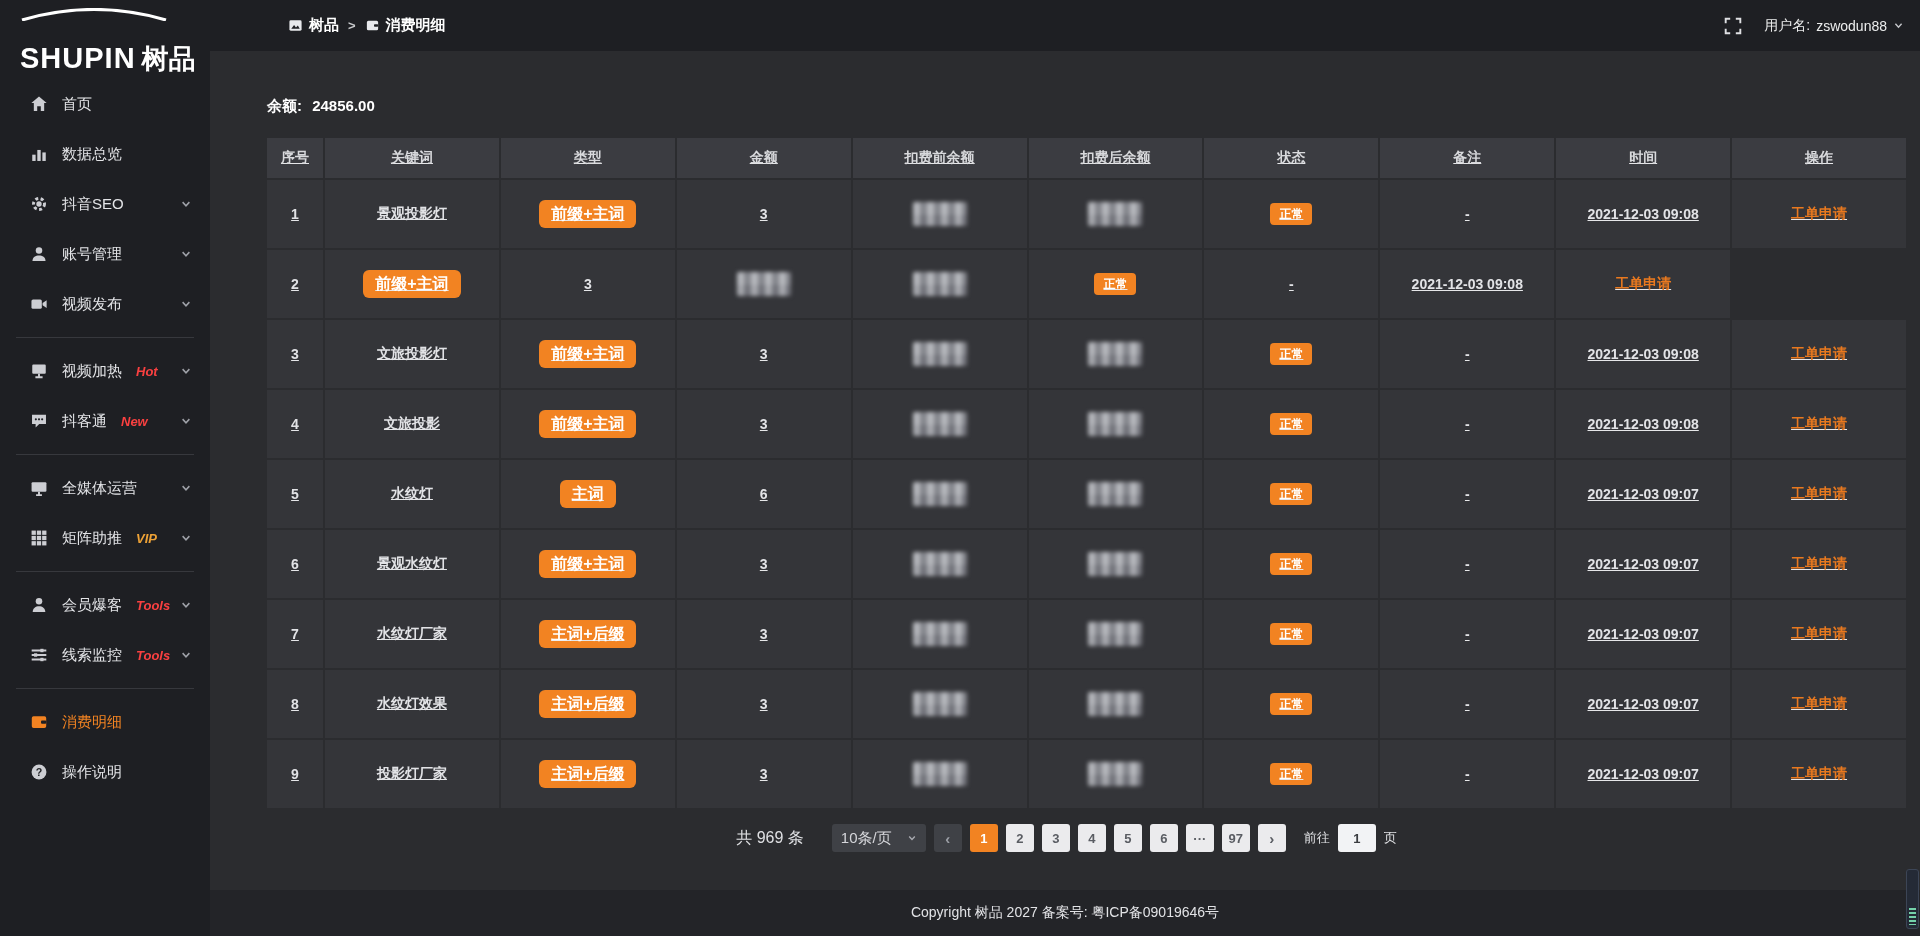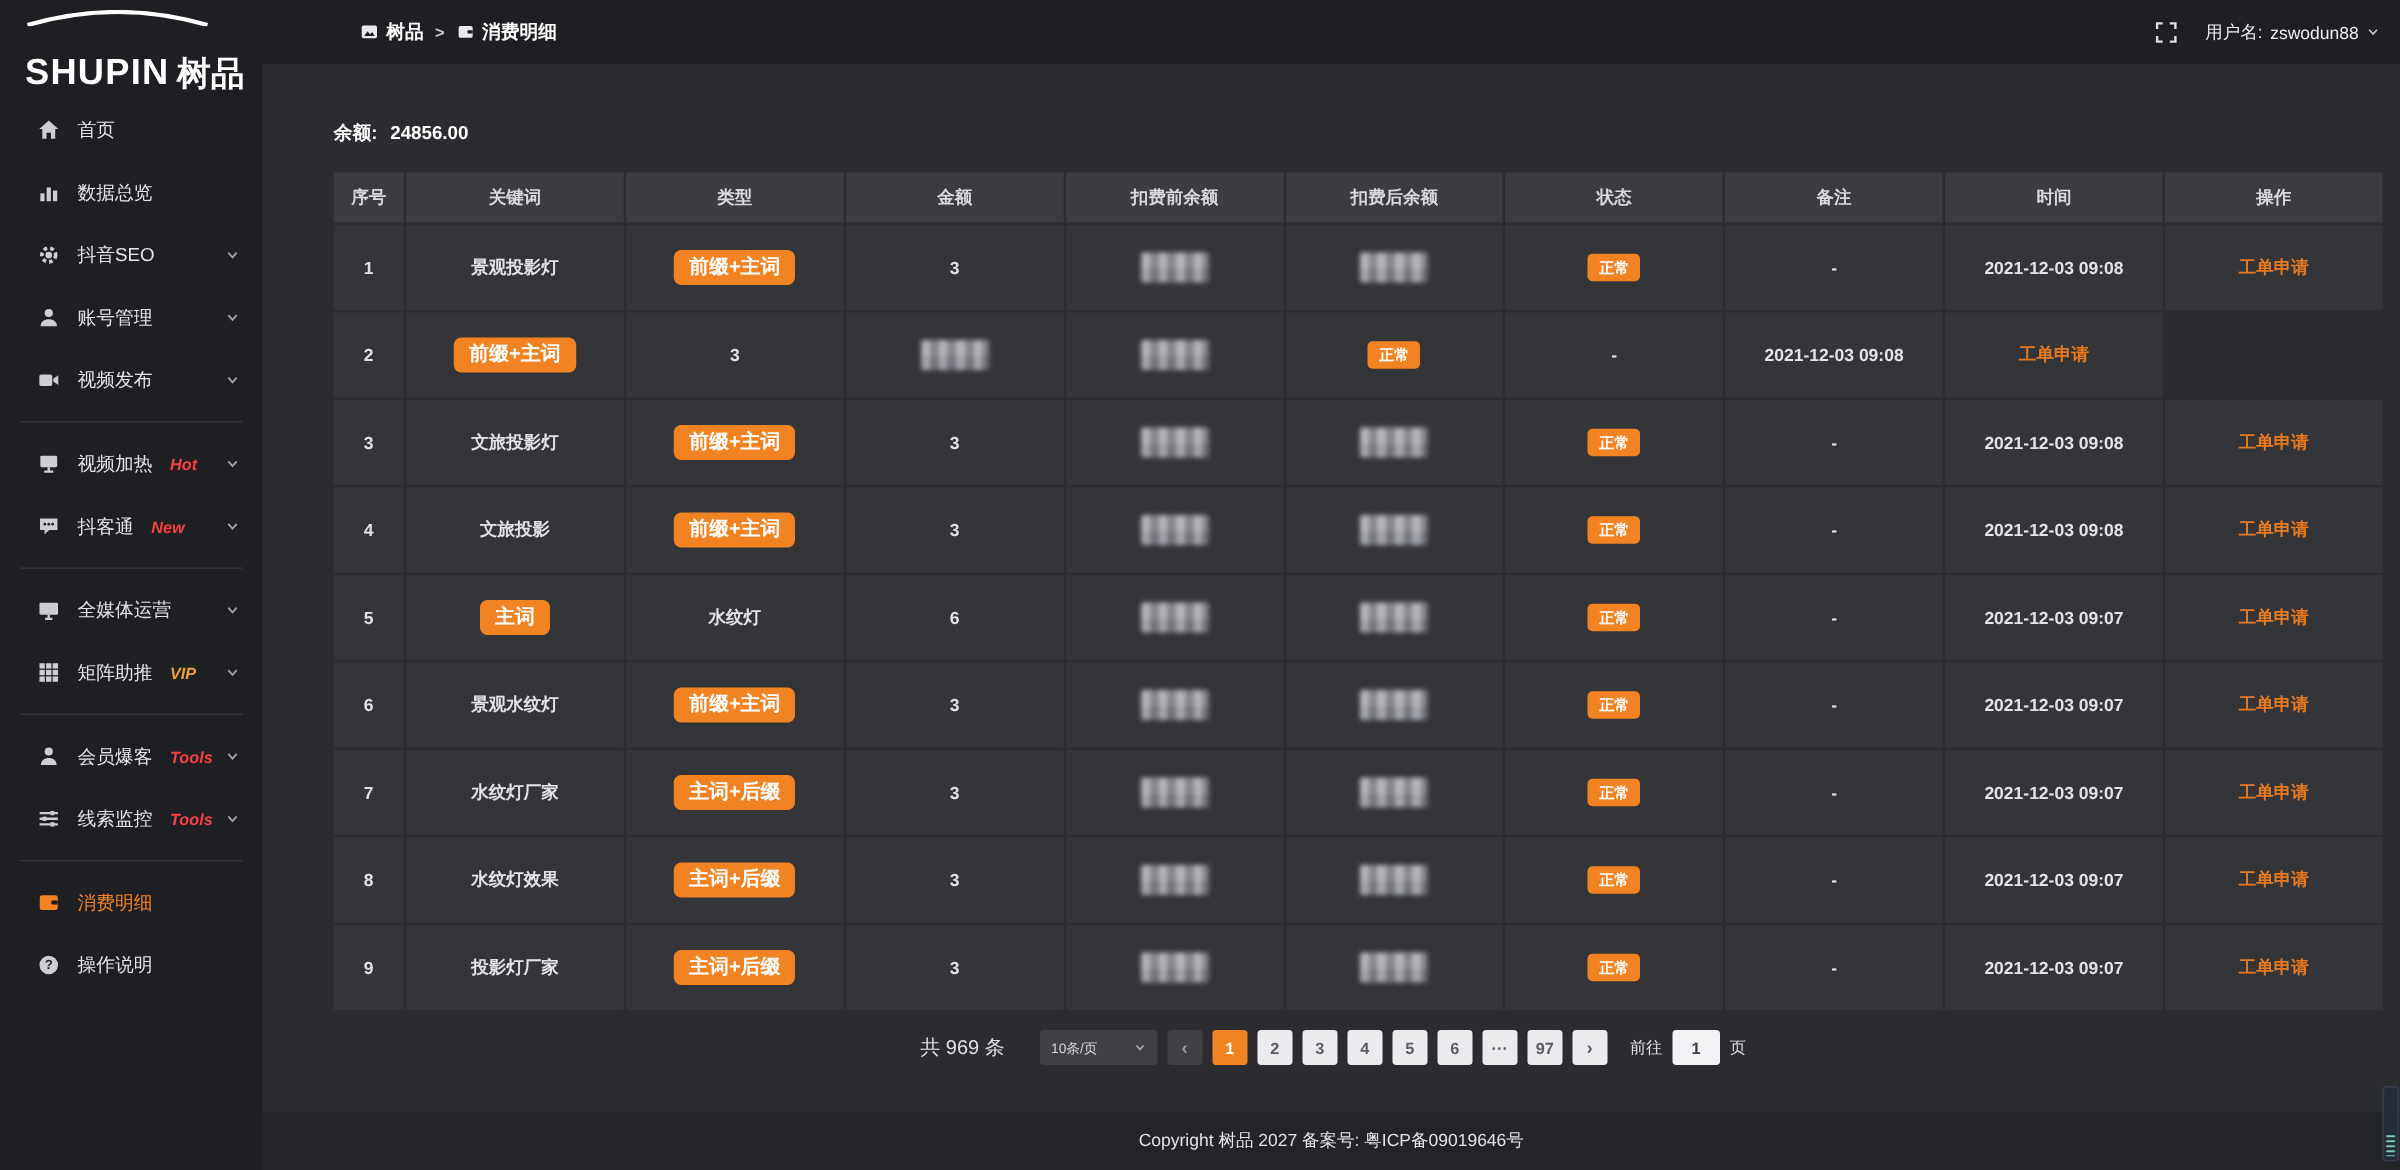--- a/index.html
+++ b/index.html
@@ -33,40 +33,40 @@
   .crumb-sep { color:#c9cacd; font-size:13px; font-weight:bold; }
   .topbar-right { margin-left:auto; display:flex; align-items:center; gap:22px; }
   .fs-btn { width:18px; height:18px; color:#dfe0e3; display:inline-flex; cursor:pointer; }
   .user-box { display:flex; align-items:center; gap:6px; color:#eceded; font-size:14px; cursor:pointer; }
   .user-box .u-chevron { width:11px; height:11px; display:inline-flex; color:#c6c7cb; }
   
   .content { flex:1; background:#2b2c2f; padding:46px 14px 0 57px; display:flex; flex-direction:column; }
   .balance { font-size:15px; font-weight:bold; color:#fff; height:20px; margin-bottom:21px; }
   .balance b { margin-left:6px;text-align:center; }
   
-  .table { display:flex; flex-direction:column; gap:2px; }
+  .table { display:flex; flex-direction:column; gap:2px;text-decoration:underline; }
   .trow { display:grid; grid-template-columns:56px repeat(9,1fr); gap:2px; }
   .tcell { background:#343539; display:flex; align-items:center; justify-content:center;
            font-size:14px; color:#e2e3e6; font-weight:600; height:68px; }
   .thead .tcell { background:#3b3c41; height:40px; color:#d8d9dc; font-weight:bold; }
   .type-badge { background:#f28322; color:#fff; font-size:16px; font-weight:bold;
                 padding:6px 12px; border-radius:6px; line-height:1; }
   .status-badge { background:#f28322; color:#fff; font-size:12px; font-weight:bold;
                   padding:5px 9px; border-radius:4px; line-height:1; }
   .masked { width:54px; height:24px; border-radius:2px; filter:blur(2px);
             background:linear-gradient(180deg,#9a9ca3 0 55%,#84868e 55% 100%); position:relative; overflow:hidden; }
   .masked::after { content:""; position:absolute; inset:0;
             background:repeating-linear-gradient(90deg,rgba(255,255,255,.28) 0 7px,rgba(0,0,0,.14) 7px 14px); }
   .action-link { color:#e9791f; font-size:14px; font-weight:bold; text-decoration:none; cursor:pointer; }
   
   .pagination { margin-top:16px; display:flex; align-items:center; justify-content:center;
                 gap:8px; height:28px; transform:translateX(-20px); }
   .pg-total { color:#dfe0e3; font-size:16px; margin-right:20px; }
   .pg-size { width:94px; height:28px; background:#3f4146; border-radius:3px; color:#d5d6da;
-             font-size:11px; display:flex; align-items:center; justify-content:space-between;
+             font-size:15px; display:flex; align-items:center; justify-content:space-between;
              padding:0 9px; cursor:pointer; }
   .pg-size .s-chevron { width:10px; height:10px; display:inline-flex; color:#a8aab0; }
   .pg-btn { min-width:28px; height:28px; border-radius:3px; display:flex; align-items:center; justify-content:center;
             font-size:13px; font-weight:bold; cursor:pointer; background:#ebebed; color:#5a5d63; }
   .pg-btn.dark { background:#3f4146; color:#9b9ea6; }
   .pg-btn.active { background:#f28322; color:#fff; }
   .pg-arrow { font-size:15px; line-height:1; }
   .pg-goto { display:flex; align-items:center; gap:8px; margin-left:10px; color:#dfe0e3; font-size:13px; }
   .pg-input { width:38px; height:28px; border:none; border-radius:3px; background:#f2f3f5;
               color:#3a3c40; font-size:13px; font-weight:bold; text-align:center; outline:none; }
@@ -427,24 +427,24 @@
             <span class="status-badge">正常</span>
           </div>
           <div class="tcell">-</div>
           <div class="tcell">2021-12-03 09:08</div>
           <div class="tcell">
             <a class="action-link">工单申请</a>
           </div>
         </div>
         <div class="trow">
           <div class="tcell">5</div>
+          <div class="tcell">水纹灯</div>
           <div class="tcell">
             <span class="type-badge">主词</span>
           </div>
-          <div class="tcell">水纹灯</div>
           <div class="tcell">6</div>
           <div class="tcell">
             <span class="masked"></span>
           </div>
           <div class="tcell">
             <span class="masked"></span>
           </div>
           <div class="tcell">
             <span class="status-badge">正常</span>
           </div>

